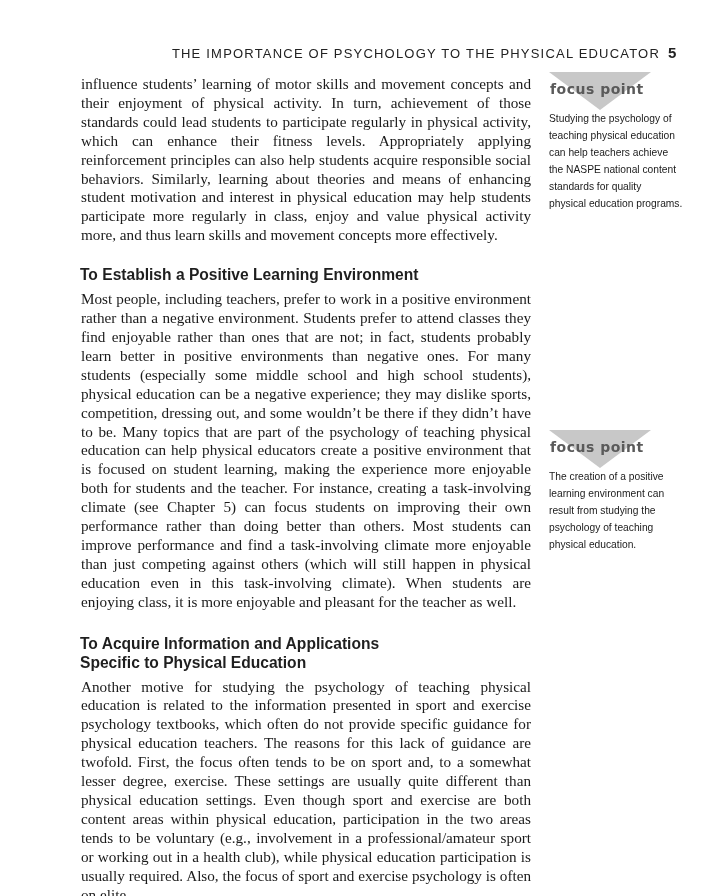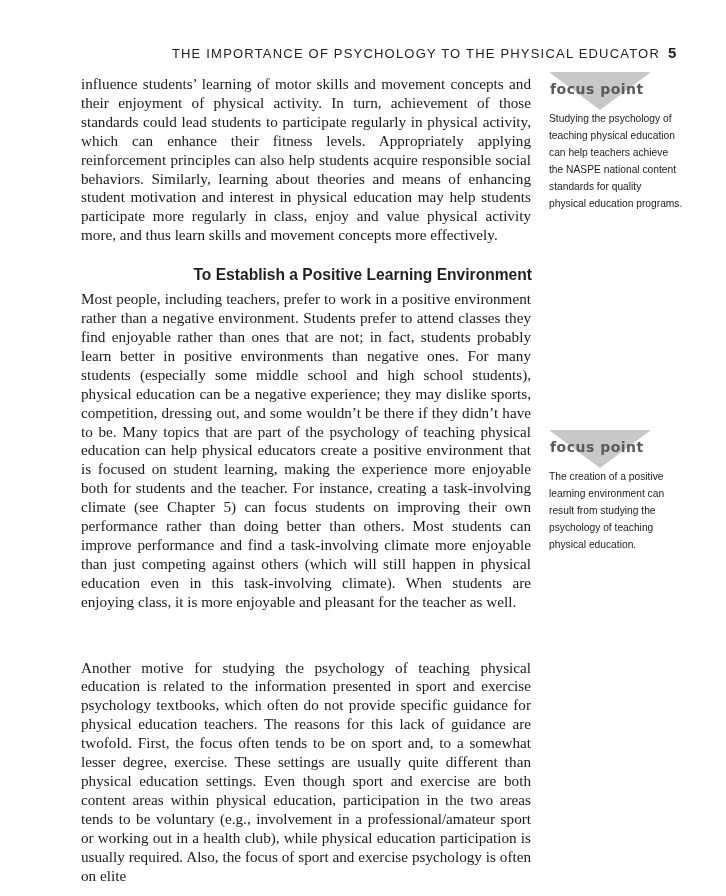--- a/index.html
+++ b/index.html
@@ -13,21 +13,21 @@
       font-family: "Liberation Sans", sans-serif; font-size: 15px; font-weight: bold; color: #222;
     }
     .main {
       position: absolute; left: 80px; top: 74px; width: 452px;
       font-family: "Liberation Serif", serif; font-size: 15.2px; line-height: 18.9px;
       text-align: justify; color: #1a1a1a;
     }
     .main p { margin: 1px; hyphens: auto; }
     .main h2 {
       font-family: "Liberation Sans", sans-serif; font-weight: bold; font-size: 15.6px;
-      line-height: 19px; margin: 0; color: #1f1f1f; text-align: right;
+      line-height: 19px; margin: 0; color: #1f1f1f; text-align: left;
     }
     .h-a { margin-top: 20px !important; margin-bottom: 6px !important; }
     .h-b { margin-top: 22px !important; margin-bottom: 6px !important; }
     .focus {
       position: absolute; left: 549px; width: 170px;
     }
     .focus .tri {
       position: absolute; left: 0; top: 0; width: 0; height: 0;
       border-left: 51px solid transparent; border-right: 51px solid transparent;
       border-top: 38px solid #c8c8c8;
@@ -51,21 +51,22 @@
 <div class="running-head">THE IMPORTANCE OF PSYCHOLOGY TO THE PHYSICAL EDUCATOR</div>
 <div class="page-num">5</div>
 
 <div class="main">
   <p>influence students’ learning of motor skills and movement concepts and their enjoyment of physical activity. In turn, achievement of those standards could lead students to participate regularly in physical activity, which can enhance their fitness levels. Appropriately applying reinforcement principles can also help students acquire responsible social behaviors. Similarly, learning about theories and means of enhancing student motivation and interest in physical education may help students participate more regularly in class, enjoy and value physical activity more, and thus learn skills and movement concepts more effectively.</p>
 
   <h2 class="h-a">To Establish a Positive Learning Environment</h2>
   <p>Most people, including teachers, prefer to work in a positive environment rather than a negative environment. Students prefer to attend classes they find enjoyable rather than ones that are not; in fact, students probably learn better in positive environments than negative ones. For many students (especially some middle school and high school students), physical education can be a negative experience; they may dislike sports, competition, dressing out, and some wouldn’t be there if they didn’t have to be. Many topics that are part of the psychology of teaching physical education can help physical educators create a positive environment that is focused on student learning, making the experience more enjoyable both for students and the teacher. For instance, creating a task-involving climate (see Chapter 5) can focus students on improving their own performance rather than doing better than others. Most students can improve performance and find a task-involving climate more enjoyable than just competing against others (which will still happen in physical education even in this task-involving climate). When students are enjoying class, it is more enjoyable and pleasant for the teacher as well.</p>
 
   <h2 class="h-b">
-    <br>
+    <span>To Acquire Information and Applications</span><br>
+    <span>Specific to Physical Education</span>
   </h2>
   <p>Another motive for studying the psychology of teaching physical education is related to the information presented in sport and exercise psychology textbooks, which often do not provide specific guidance for physical education teachers. The reasons for this lack of guidance are twofold. First, the focus often tends to be on sport and, to a somewhat lesser degree, exercise. These settings are usually quite different than physical education settings. Even though sport and exercise are both content areas within physical education, participation in the two areas tends to be voluntary (e.g., involvement in a professional/amateur sport or working out in a health club), while physical education participation is usually required. Also, the focus of sport and exercise psychology is often on elite</p>
 </div>
 
 <div class="focus focus-1">
   <div class="tri"></div>
   <div class="label">focus point</div>
   <div class="text">
     <div>Studying the psychology of</div>
     <div>teaching physical education</div>

